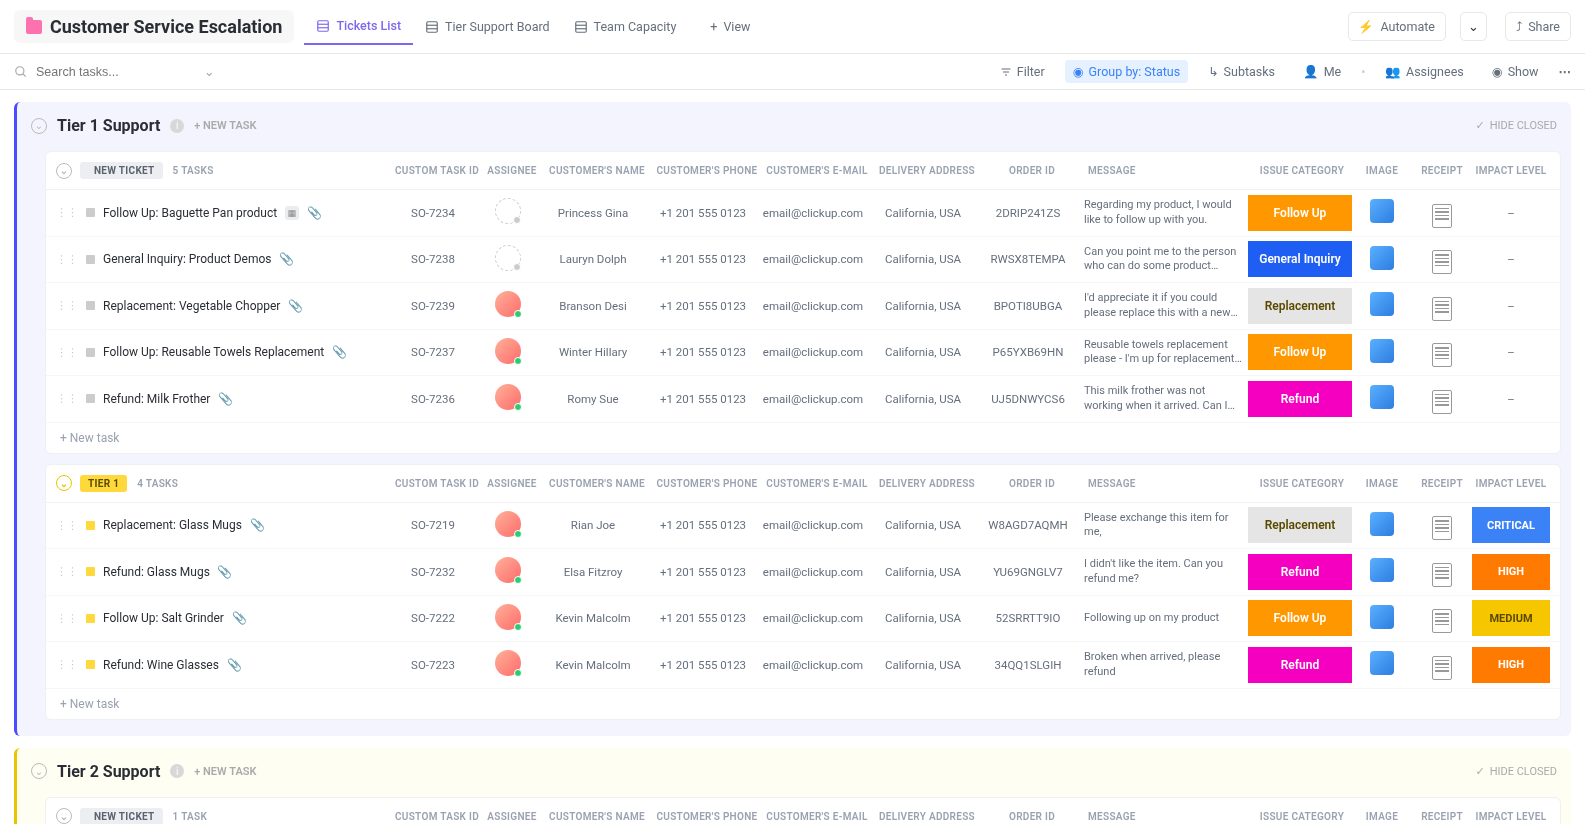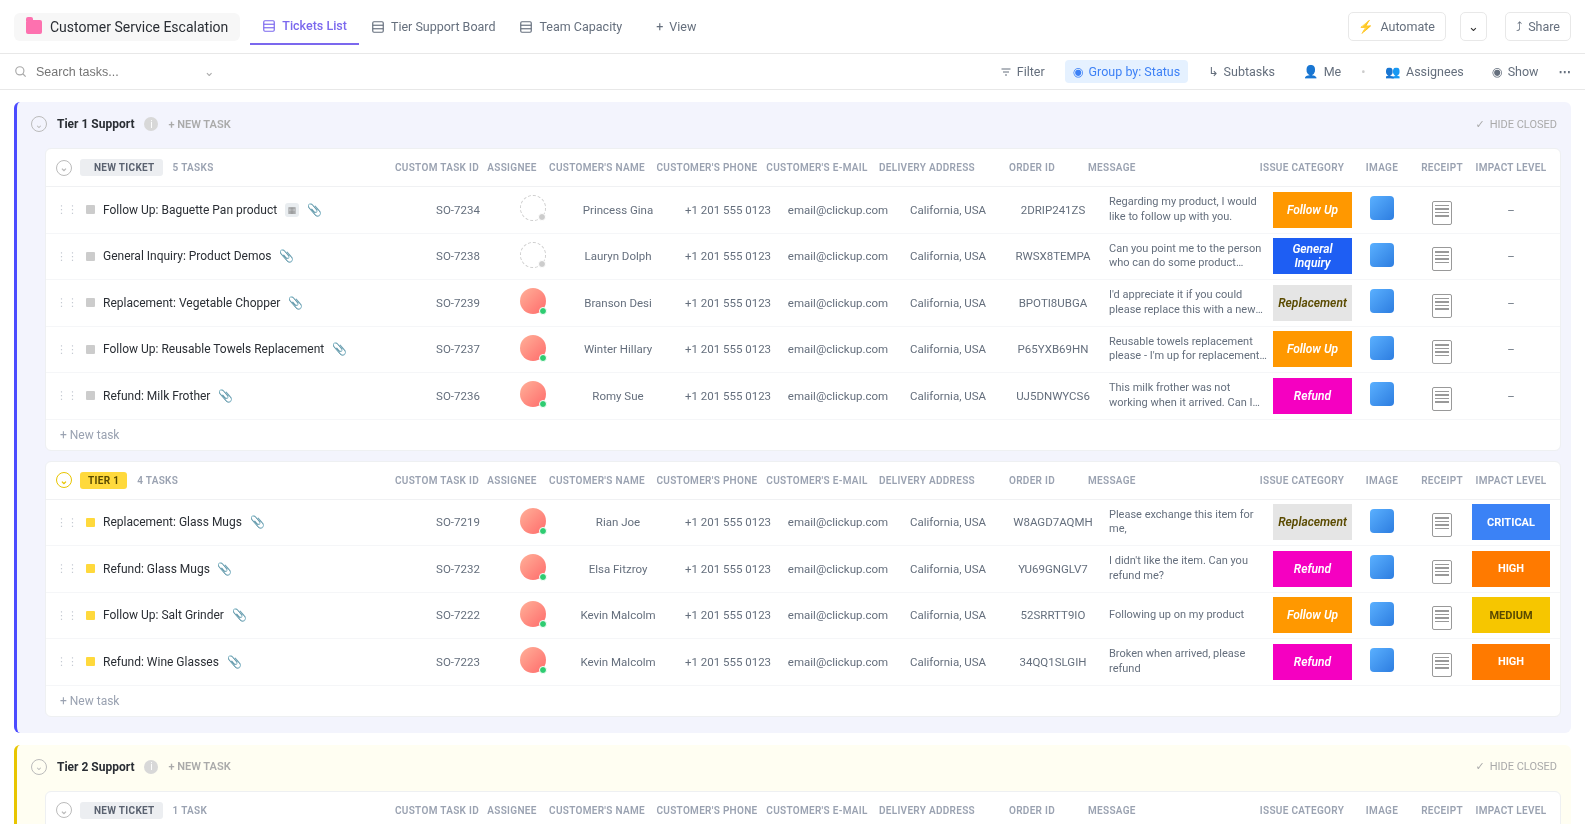--- a/index.html
+++ b/index.html
@@ -3,21 +3,21 @@
 <meta charset="utf-8">
 <style>
 * { box-sizing: border-box; margin: 0; padding: 0; }
 body { font-family: -apple-system, BlinkMacSystemFont, "Segoe UI", Roboto, sans-serif; font-size: 13px; color: #333; background: #fff; }
 
 
 .topnav { display: flex; align-items: center; padding: 8px 14px; border-bottom: 1px solid #e8e8e8; gap: 10px; }
 .folder-chip { display: flex; align-items: center; gap: 8px; background: #f7f7f7; padding: 6px 12px; border-radius: 6px; }
 .folder-icon { width: 16px; height: 14px; background: #fd71af; border-radius: 2px; position: relative; }
 .folder-icon::before { content:""; position:absolute; top:-3px; left:0; width:7px; height:4px; background:#fd71af; border-radius:2px 2px 0 0;}
-.folder-label { font-weight: 400; font-size: 14px; color: #2a2e34; }
+.folder-label { font-weight: 700; font-size: 18px; color: #2a2e34; }
 .views { display: flex; align-items: center; gap: 0; }
 .view { display: flex; align-items: center; gap: 6px; padding: 10px 12px; color: #656f7d; cursor: pointer; font-size: 12.5px; }
 .view.active { color: #7b68ee; border-bottom: 2px solid #7b68ee; font-weight: 500; }
 .view-icon { width: 14px; height: 14px; display: inline-block; }
 .add-view { color: #656f7d; }
 .spacer { flex: 1; }
 .btn-ghost { display:flex; align-items:center; gap:6px; border: 1px solid #e8e8e8; padding: 6px 10px; border-radius: 5px; color:#656f7d; font-size:12.5px; cursor:pointer; background:#fff; }
 .caret-box { border:1px solid #e8e8e8; border-radius:5px; padding:6px 7px; margin-left:4px; cursor:pointer; }
 
 
@@ -28,21 +28,21 @@
 .chip { display:inline-flex; align-items:center; gap:5px; padding:4px 8px; border-radius:4px; cursor:pointer; }
 .chip.groupby { background:#e5f1ff; color:#3d81f6; }
 .more-dots { font-weight:bold; color:#656f7d; cursor:pointer; }
 
 
 .group { margin: 12px 14px 0 14px; border-radius: 6px; padding: 10px 0 6px 0; position:relative; }
 .group.tier1 { background:#f3f4fd; border-left: 3px solid #4b4bff; }
 .group.tier2 { background:#fffef2; border-left: 3px solid #e8c500; }
 .group-head { display:flex; align-items:center; padding: 4px 14px 10px 14px; gap:10px; }
 .collapse-icon { width:16px; height:16px; border:1.5px solid #bbb; border-radius:50%; display:inline-flex; align-items:center; justify-content:center; font-size:10px; color:#bbb; cursor:pointer; }
-.group-title { font-weight:700; font-size:12px; color:#2a2e34; }
+.group-title { font-weight:700; font-size:16px; color:#2a2e34; }
 .info-dot { width:14px; height:14px; background:#d8d8d8; border-radius:50%; display:inline-flex; align-items:center; justify-content:center; font-size:10px; color:#fff; }
 .new-task-link { color:#aaa; font-size:11px; font-weight:600; cursor:pointer; }
 .hide-closed { margin-left:auto; color:#aaa; font-size:11px; display:flex; align-items:center; gap:5px; cursor:pointer; }
 
 
 .subtable { background:#fff; margin: 6px 10px 10px 28px; border-radius:6px; border:1px solid #eef0f2; overflow:hidden; }
 .thead { display:flex; align-items:center; font-size:10px; color:#9aa2b1; font-weight:600; letter-spacing:.3px; padding:10px 10px; border-bottom:1px solid #f0f1f3; }
 .status-pill { font-size:10px; font-weight:700; padding:3px 8px; border-radius:3px; cursor:pointer; margin-right:10px; }
 .status-pill.gray { background:#eceef1; color:#5a6270;padding-left:14px; }
 .status-pill.yellow { background:#ffd93c; color:#5a4a00; }
@@ -73,21 +73,21 @@
 
 .cell { text-align:center; color:#656f7d; font-size:11.5px; }
 .cell.taskid { width:90px; }
 .cell.assignee { width:60px; }
 .cell.name { width:110px; }
 .cell.phone { width:110px; }
 .cell.email { width:110px; }
 .cell.addr { width:110px; }
 .cell.order { width:100px; }
 .cell.msg { width:170px; text-align:left; padding:0 6px; font-size:11px; line-height:1.3; overflow:hidden; display:-webkit-box; -webkit-line-clamp:2; -webkit-box-orient:vertical; }
-.cell.cat { width:79px; padding:0;font-style:italic; }
+.cell.cat { width:104px; padding:0; }
 .cell.img { width:60px; }
 .cell.rec { width:60px; }
 .cell.impact { width:78px; padding:0; }
 
 .avatar { width:26px; height:26px; border-radius:50%; background:linear-gradient(135deg,#ffb199,#ff6b6b); display:inline-block; position:relative; margin:0 auto; }
 .avatar.empty { background:none; border:1px dashed #ccc; }
 .avatar .dot { position:absolute; bottom:-1px; right:-1px; width:8px; height:8px; border-radius:50%; background:#ccc; border:1.5px solid #fff; }
 .avatar.online .dot { background:#2ecc71; }
 
 .cat-pill { display:flex; align-items:center; justify-content:center; height:36px; color:#fff; font-weight:600; font-size:12px; cursor:pointer; margin:-8px 0; }

